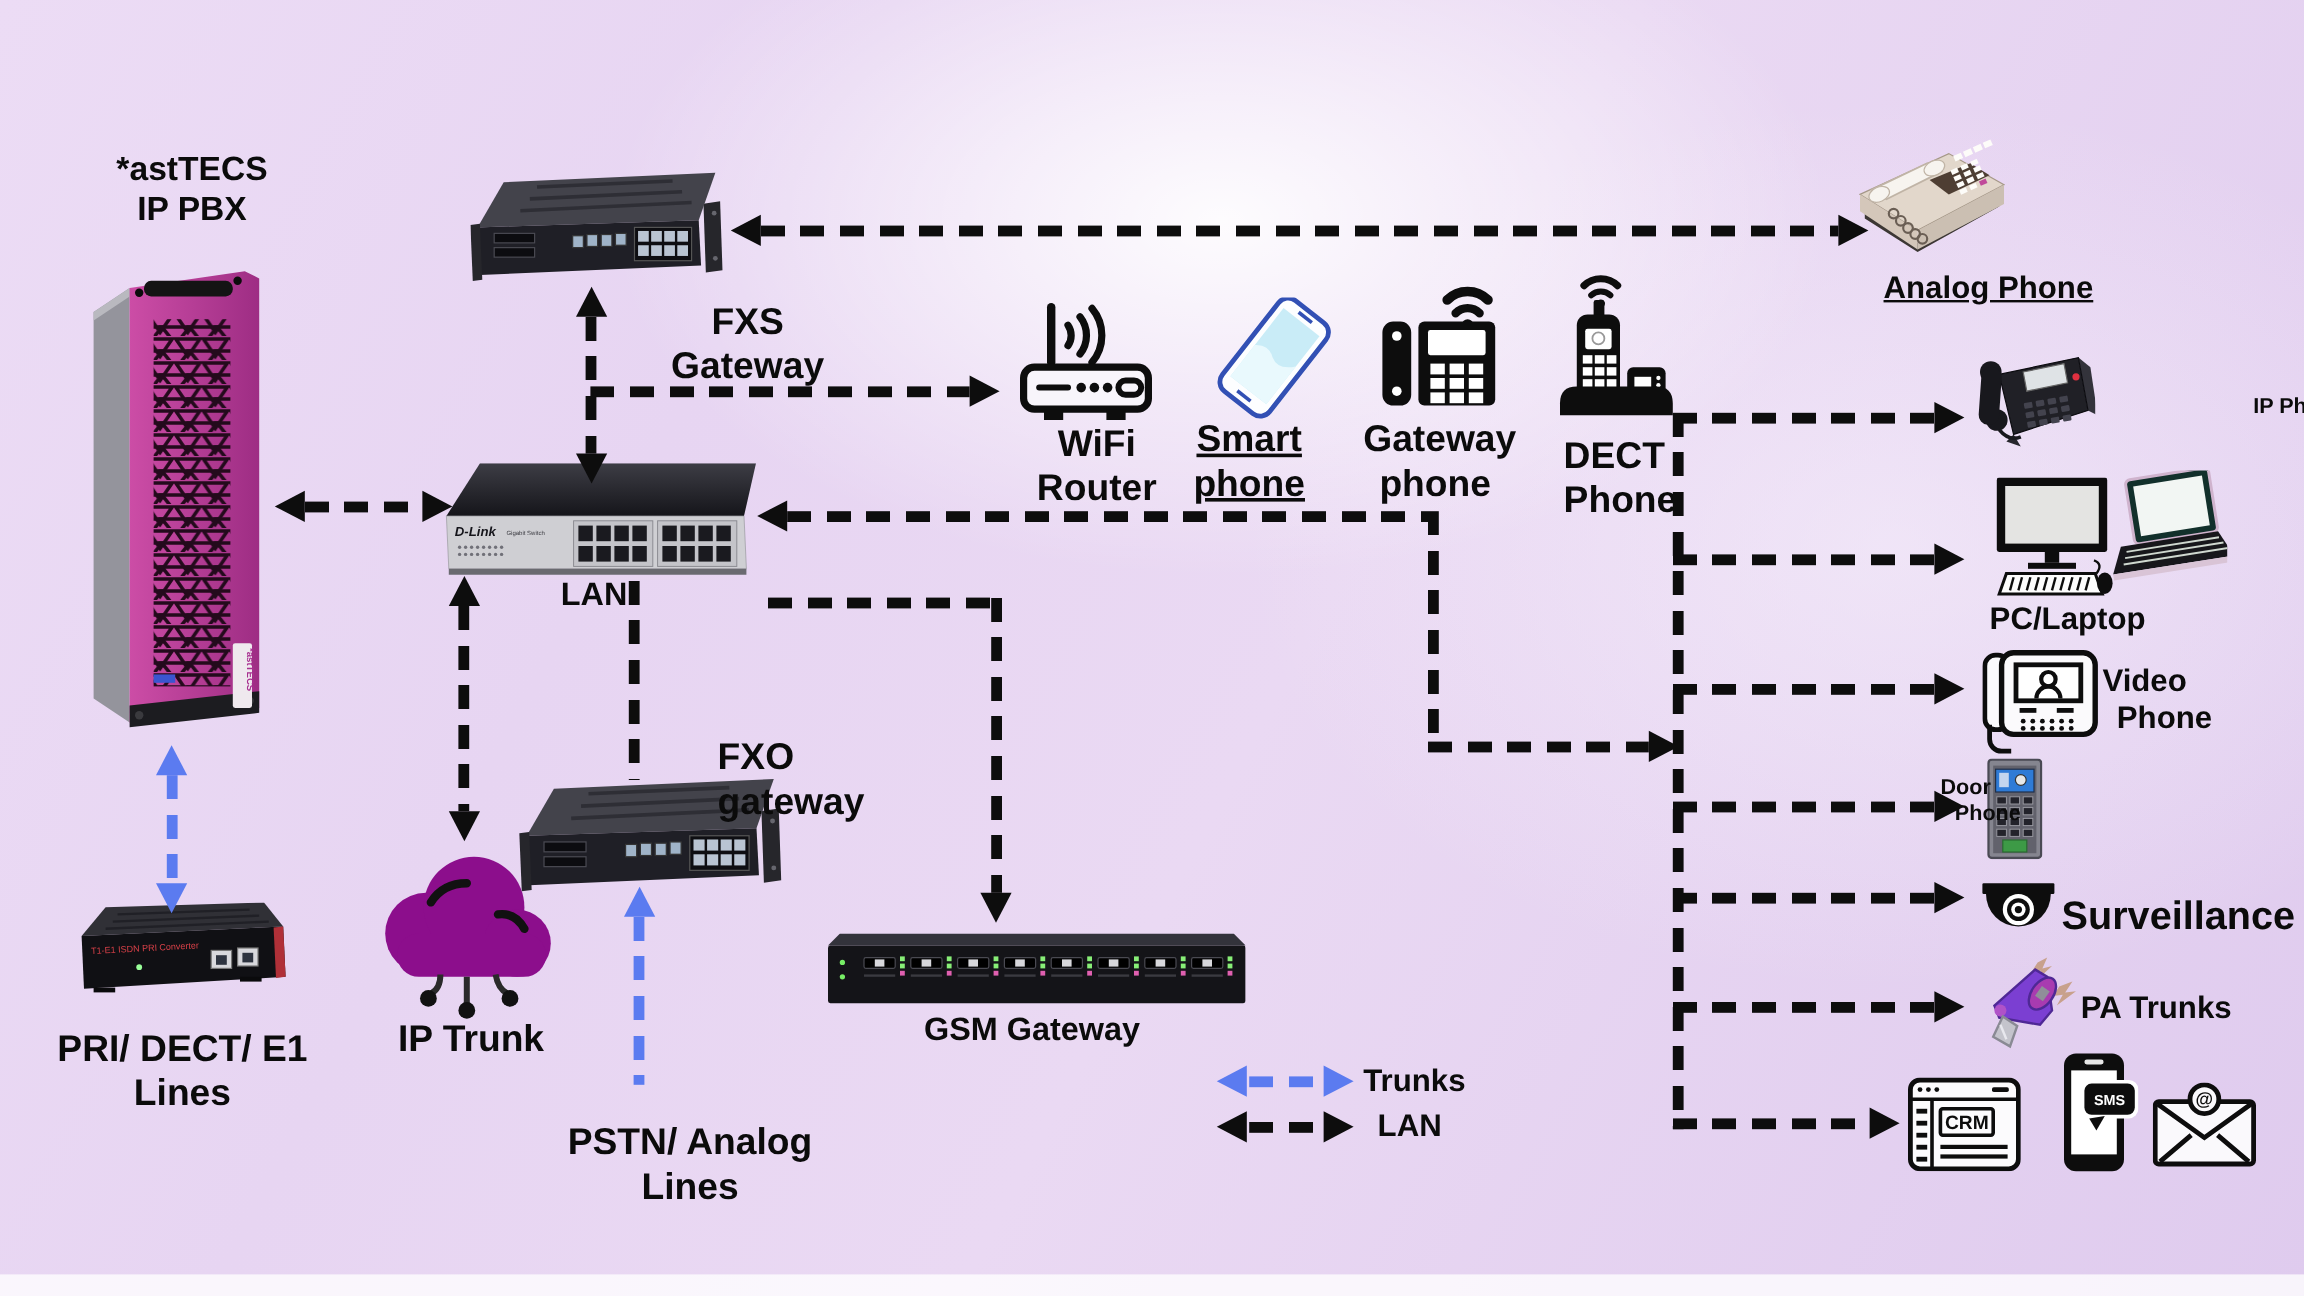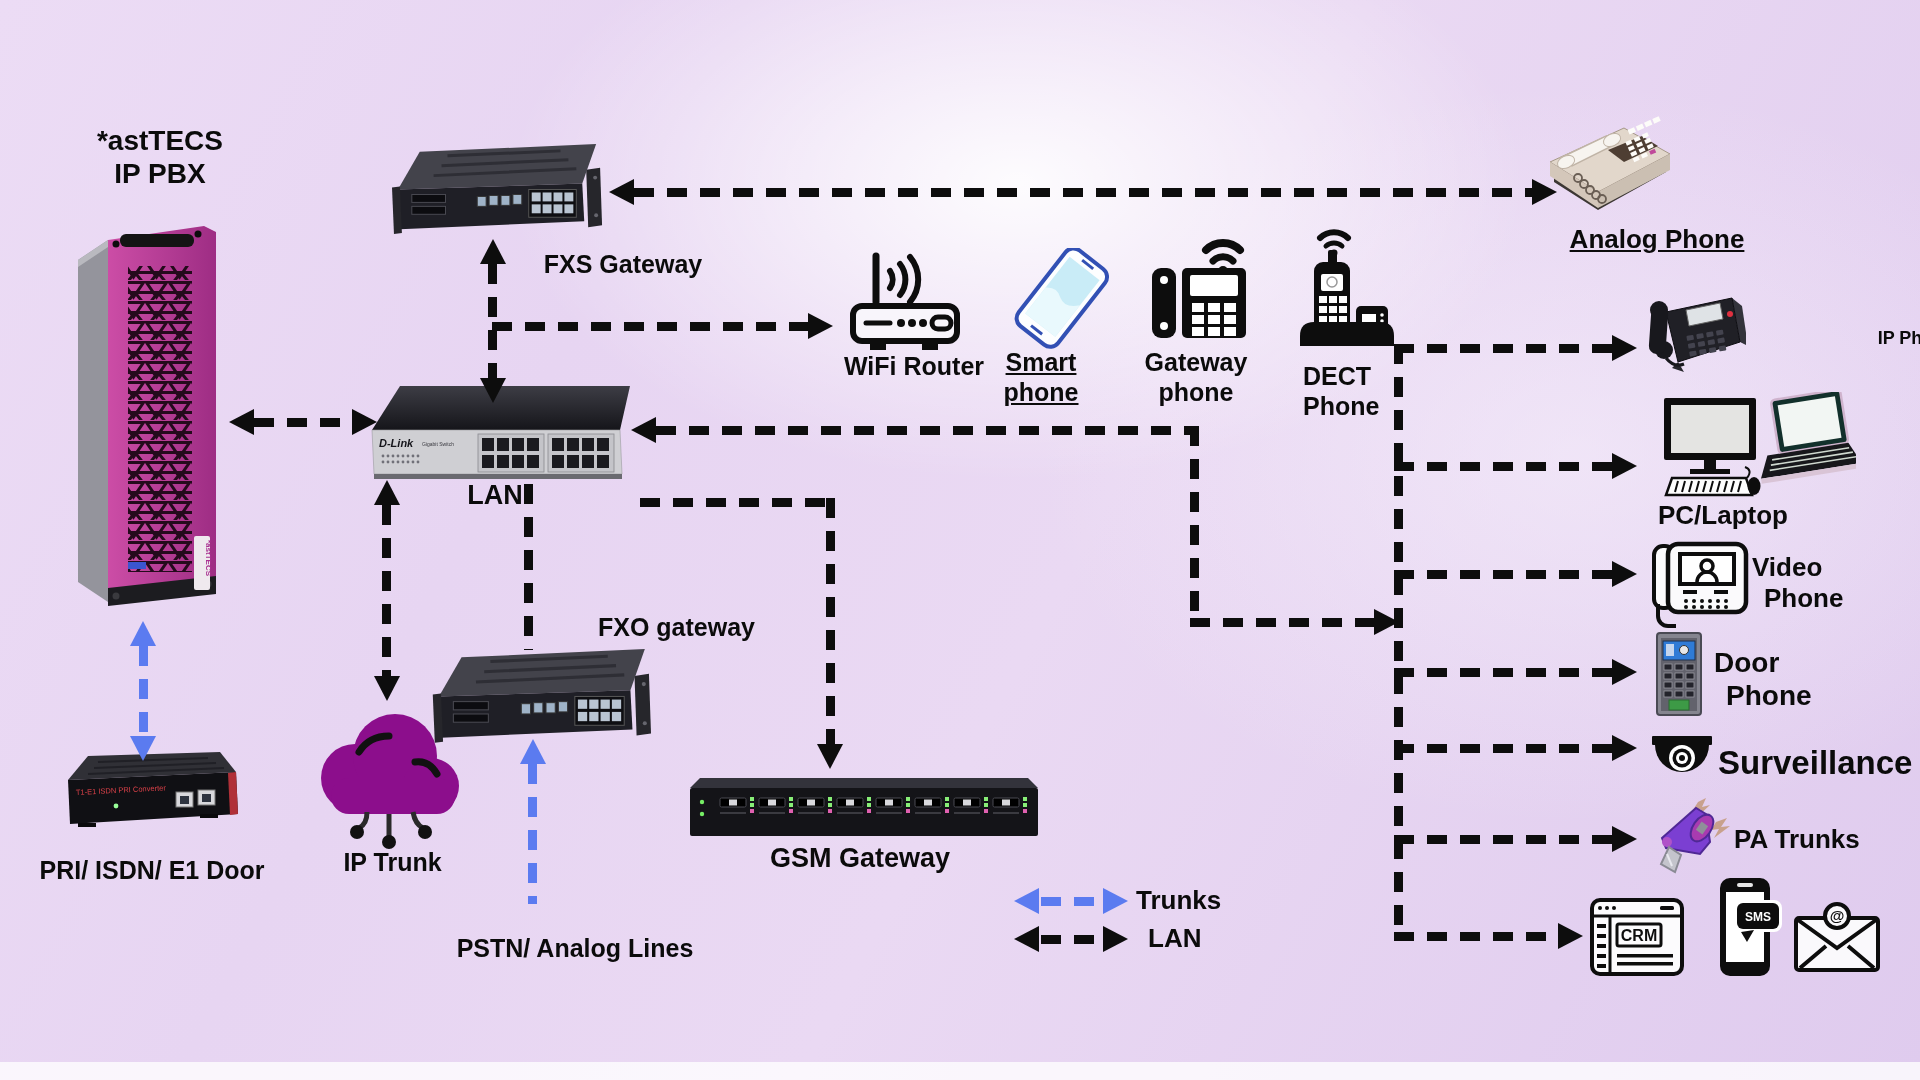--- a/index.html
+++ b/index.html
@@ -4,21 +4,21 @@
 <style>
   * { margin:0; padding:0; box-sizing:border-box; }
   html,body { width:1920px; height:1080px; overflow:hidden; font-family:"Liberation Sans", sans-serif; }
   .stage { position:relative; width:1920px; height:1080px; overflow:hidden;
     background:
       radial-gradient(ellipse 820px 480px at 53% 17%, rgba(255,255,255,.92) 0%, rgba(255,255,255,0) 62%),
       radial-gradient(ellipse 900px 620px at 82% 42%, rgba(248,243,252,.55) 0%, rgba(248,243,252,0) 60%),
       linear-gradient(118deg, #ecdcf5 0%, #e7d5f2 30%, #ead9f3 55%, #dfcbee 100%);
   }
   .strip { position:absolute; left:0; top:1062px; width:1920px; height:18px; background:rgba(255,255,255,.78); }
-  .lbl { position:absolute; font-weight:bold; color:#0b0b0b; text-align:center; line-height:1.18; font-size:25px; }
+  .lbl { position:absolute; font-weight:bold; color:#0b0b0b; text-align:center; line-height:1.18; font-size:31px; }
   .lbl.left { text-align:left; }
   .ind { margin-left:12px; }
   .dash-h { position:absolute; height:9px; background:repeating-linear-gradient(90deg, var(--c,#0d0d0d) 0 20px, transparent 20px 33px); }
   .dash-v { position:absolute; width:9px; background:repeating-linear-gradient(180deg, var(--c,#0d0d0d) 0 20px, transparent 20px 33px); }
   .blue { --c:#5b7bf0; }
   .ah { position:absolute; width:0; height:0; }
   .ah-r { border-top:13px solid transparent; border-bottom:13px solid transparent; border-left:25px solid #0d0d0d; }
   .ah-l { border-top:13px solid transparent; border-bottom:13px solid transparent; border-right:25px solid #0d0d0d; }
   .ah-u { border-left:13px solid transparent; border-right:13px solid transparent; border-bottom:25px solid #0d0d0d; }
   .ah-d { border-left:13px solid transparent; border-right:13px solid transparent; border-top:25px solid #0d0d0d; }
@@ -72,21 +72,21 @@
     <polygon points="170,21 178,20 180,62 172,63" fill="#b03038"></polygon>
     <text x="18" y="43" font-size="7.5" fill="#d84048" transform="rotate(-3 18 43)">T1-E1 ISDN PRI Converter</text>
     <rect x="118" y="40" width="17" height="15" fill="#d8d8dc" stroke="#777" stroke-width="1"></rect>
     <rect x="122" y="44" width="9" height="8" fill="#2e3440"></rect>
     <rect x="140" y="38" width="17" height="15" fill="#d8d8dc" stroke="#777" stroke-width="1"></rect>
     <rect x="144" y="42" width="9" height="8" fill="#2e3440"></rect>
     <circle cx="58" cy="54" r="2.4" fill="#9f9"></circle>
     <rect x="20" y="71" width="18" height="4" fill="#0a0a0c"></rect>
       <rect x="142" y="62" width="18" height="4" fill="#0a0a0c"></rect>
   </svg>
-  <div class="lbl" style="left:22px; top:856px; width:260px;">PRI/ ISDN/ E1 Door</div>
+  <div class="lbl" style="left:22px; top:856px; width:260px;">PRI/ DECT/ E1 Lines</div>
 
   <svg class="icon" style="left:392px; top:138px;" width="218" height="105" viewBox="0 0 220 102">
     <polygon points="196,30 210,28 212,86 198,88" fill="#26262b"></polygon>
     <circle cx="205" cy="38" r="2" fill="#66666e"></circle>
       <circle cx="206" cy="76" r="2" fill="#66666e"></circle>
     <polygon points="28,12 206,4 192,44 6,50" fill="#43434b"></polygon>
     <path d="M56 16 L170 11 M50 26 L178 20 M42 36 L186 29" stroke="#2e2e35" stroke-width="3" fill="none"></path>
     <polygon points="6,50 192,44 194,82 8,90" fill="#1f1f26"></polygon>
     <polygon points="0,48 8,47 10,94 2,95" fill="#26262b"></polygon>
     <rect x="20" y="55" width="34" height="8" fill="#0c0c10" stroke="#4a4a52" stroke-width="1"></rect>
@@ -400,21 +400,21 @@
         <rect x="30" y="41" width="8" height="6"></rect>
       <rect x="8" y="50" width="8" height="6"></rect>
         <rect x="19" y="50" width="8" height="6"></rect>
         <rect x="30" y="50" width="8" height="6"></rect>
       <rect x="8" y="59" width="8" height="6"></rect>
         <rect x="19" y="59" width="8" height="6"></rect>
         <rect x="30" y="59" width="8" height="6"></rect>
     </g>
     <rect x="13" y="68" width="20" height="10" fill="#3d9a46" stroke="#2a6b31" stroke-width="1"></rect>
   </svg>
-  <div class="lbl left" style="left:1714px; top:646px; width:110px; font-size:28px;">
+  <div class="lbl left" style="left:1617px; top:646px; width:110px; font-size:18px;">
     <div>Door</div>
     <div class="ind">Phone</div>
   </div>
 
   <svg class="icon" style="left:1650px; top:734px;" width="64" height="54" viewBox="0 0 64 54">
     <rect x="2" y="2" width="60" height="9" rx="1" fill="#0d0d0d"></rect>
     <path d="M5 11 a27 27 0 0 0 54 0 Z" fill="#0d0d0d"></path>
     <circle cx="32" cy="24" r="13" fill="#fff"></circle>
     <circle cx="32" cy="24" r="9.5" fill="#0d0d0d"></circle>
     <circle cx="32" cy="24" r="6" fill="#fff"></circle>

